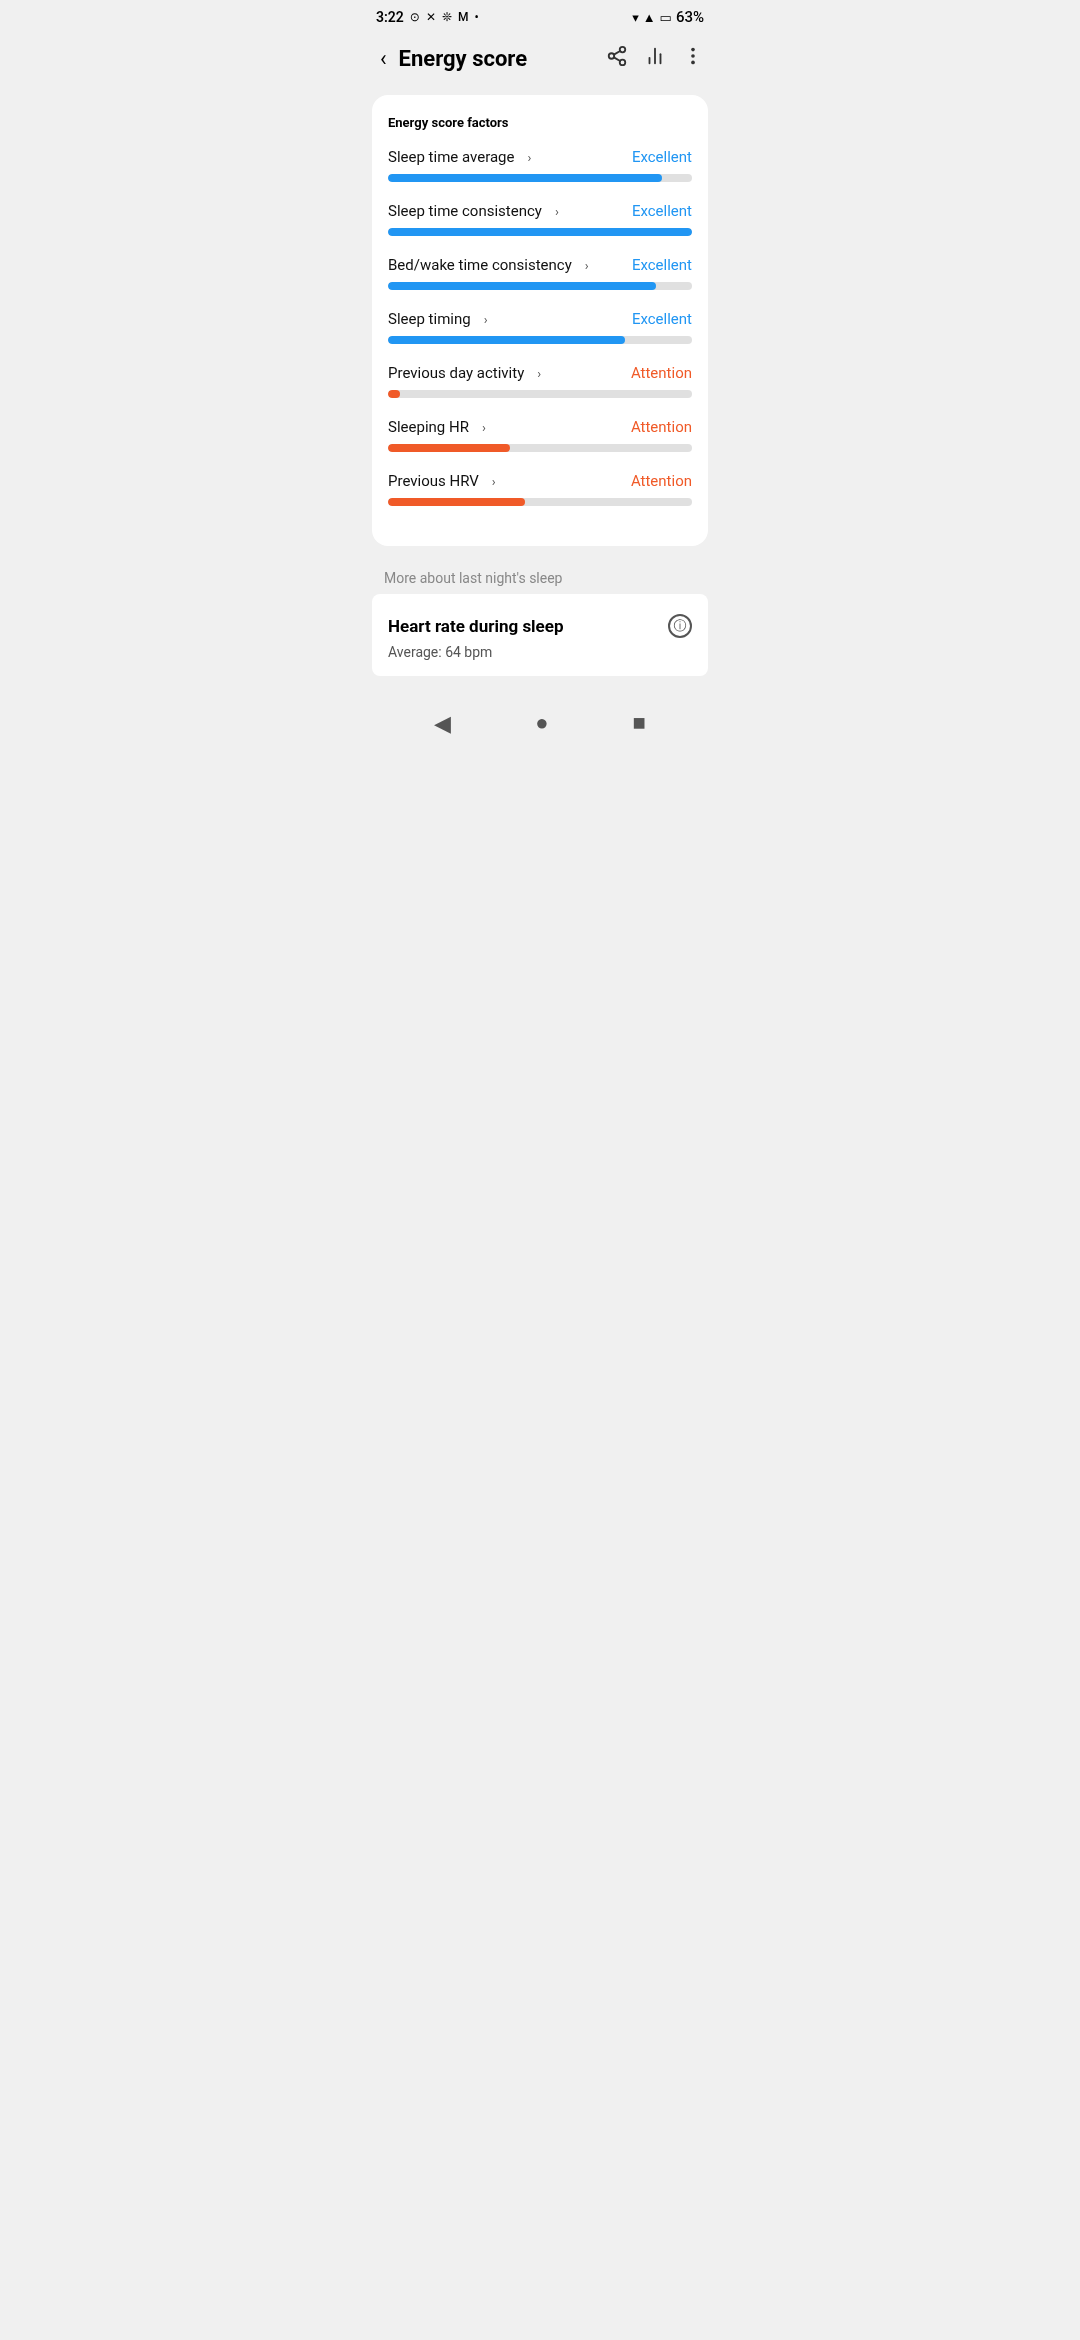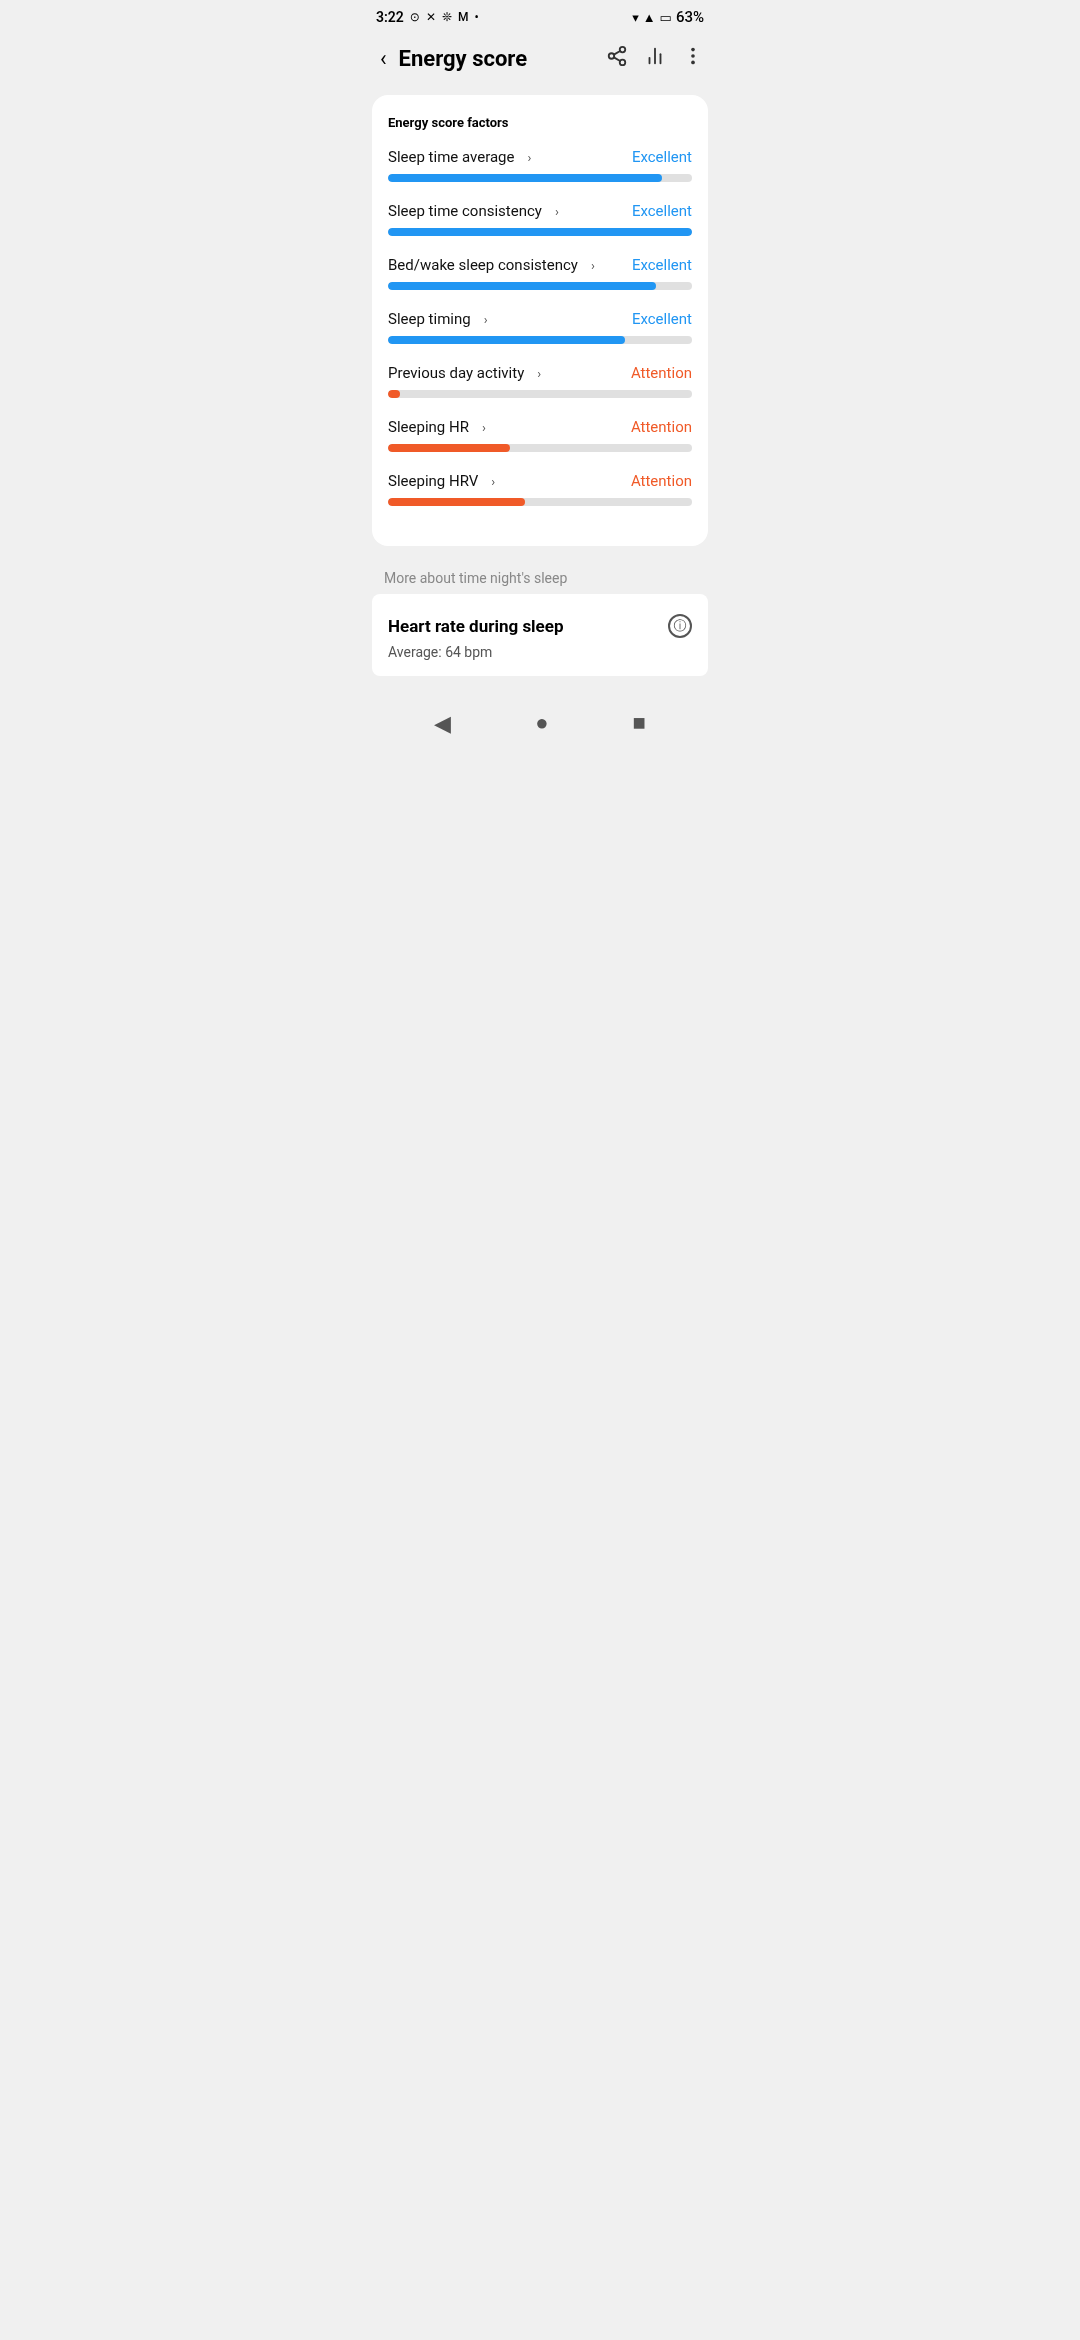--- a/index.html
+++ b/index.html
@@ -296,21 +296,21 @@
         </div>
         <span class="factor-status status-excellent">Excellent</span>
       </div>
       <div class="progress-bar-bg">
         <div class="progress-bar-fill fill-blue" style="width: 100%"></div>
       </div>
     </div>
       <div class="factor-item">
       <div class="factor-header">
         <div class="factor-label">
-          <span>Bed/wake sleep consistency</span>
+          <span>Bed/wake time consistency</span>
           <span class="factor-chevron">›</span>
         </div>
         <span class="factor-status status-excellent">Excellent</span>
       </div>
       <div class="progress-bar-bg">
         <div class="progress-bar-fill fill-blue" style="width: 88%"></div>
       </div>
     </div>
       <div class="factor-item">
       <div class="factor-header">
@@ -344,34 +344,34 @@
         </div>
         <span class="factor-status status-attention">Attention</span>
       </div>
       <div class="progress-bar-bg">
         <div class="progress-bar-fill fill-orange" style="width: 40%"></div>
       </div>
     </div>
       <div class="factor-item">
       <div class="factor-header">
         <div class="factor-label">
-          <span>Sleeping HRV</span>
+          <span>Previous HRV</span>
           <span class="factor-chevron">›</span>
         </div>
         <span class="factor-status status-attention">Attention</span>
       </div>
       <div class="progress-bar-bg">
         <div class="progress-bar-fill fill-orange" style="width: 45%"></div>
       </div>
     </div>
     </div>
 </div>
 
 <div class="more-section">
-  <span>More about time night's sleep</span>
+  <span>More about last night's sleep</span>
 </div>
 
 <div class="heart-rate-card">
   <div class="heart-rate-header">
     <span class="heart-rate-title">Heart rate during sleep</span>
     <div class="info-icon">ⓘ</div>
   </div>
   <div class="heart-rate-sub">Average: 64 bpm</div>
 </div>
 

